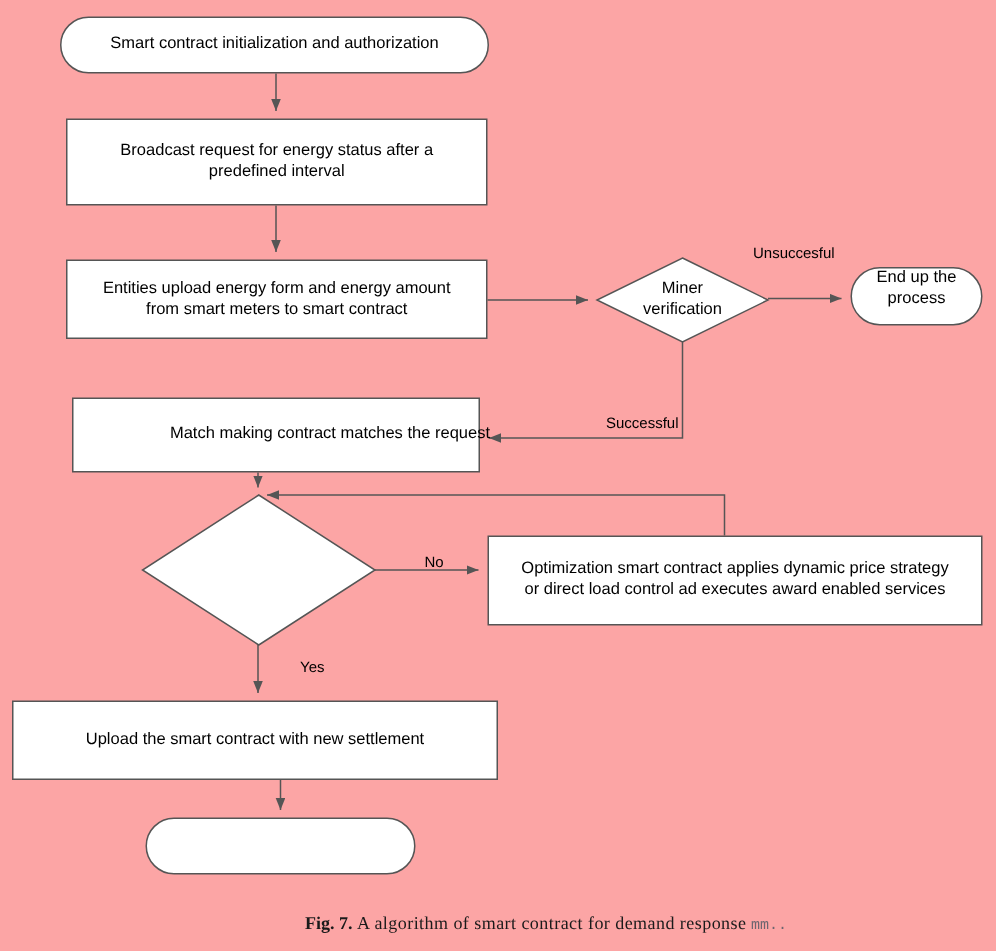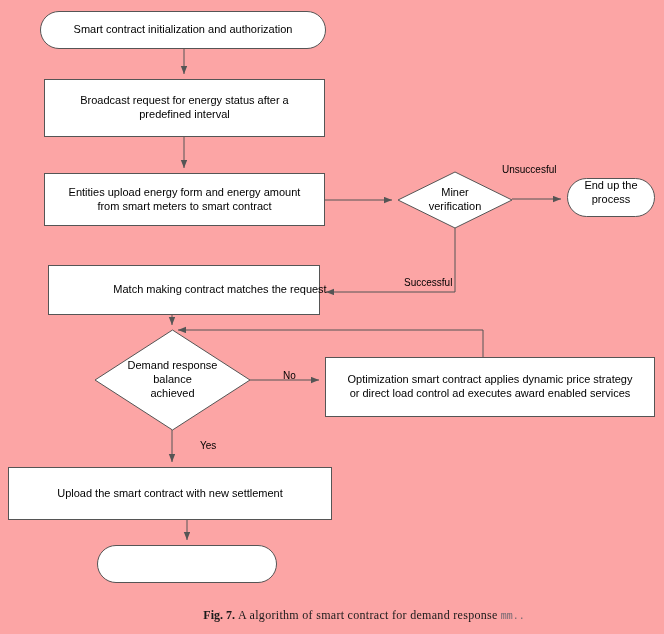--- a/index.html
+++ b/index.html
@@ -114,23 +114,20 @@
 from smart meters to smart contract</div>
 
   <div class="node-label" style="left:398px; top:172px; width:114px; height:56px;">Miner
 verification</div>
 
   <div class="node-label" style="left:567px; top:178px; width:88px; height:29px;">End up the
 process</div>
 
   <div class="node-label" style="left:48px; top:265px; width:272px; height:50px;padding-left:36px;">Match making contract matches the request</div>
 
-  <div class="node-label" style="left:95px; top:340px; width:155px; height:80px;">Demand response
-balance
-achieved</div>
 
   <div class="node-label" style="left:325px; top:357px; width:330px; height:60px;">Optimization smart contract applies dynamic price strategy
 or direct load control ad executes award enabled services</div>
 
   <div class="node-label" style="left:8px; top:467px; width:324px; height:53px;">Upload the smart contract with new settlement</div>
 
 
   <div class="edge-label" style="left:502px; top:164px;">Unsuccesful</div>
 
   <div class="edge-label" style="left:404px; top:253px;margin-top:24px;">Successful</div>

